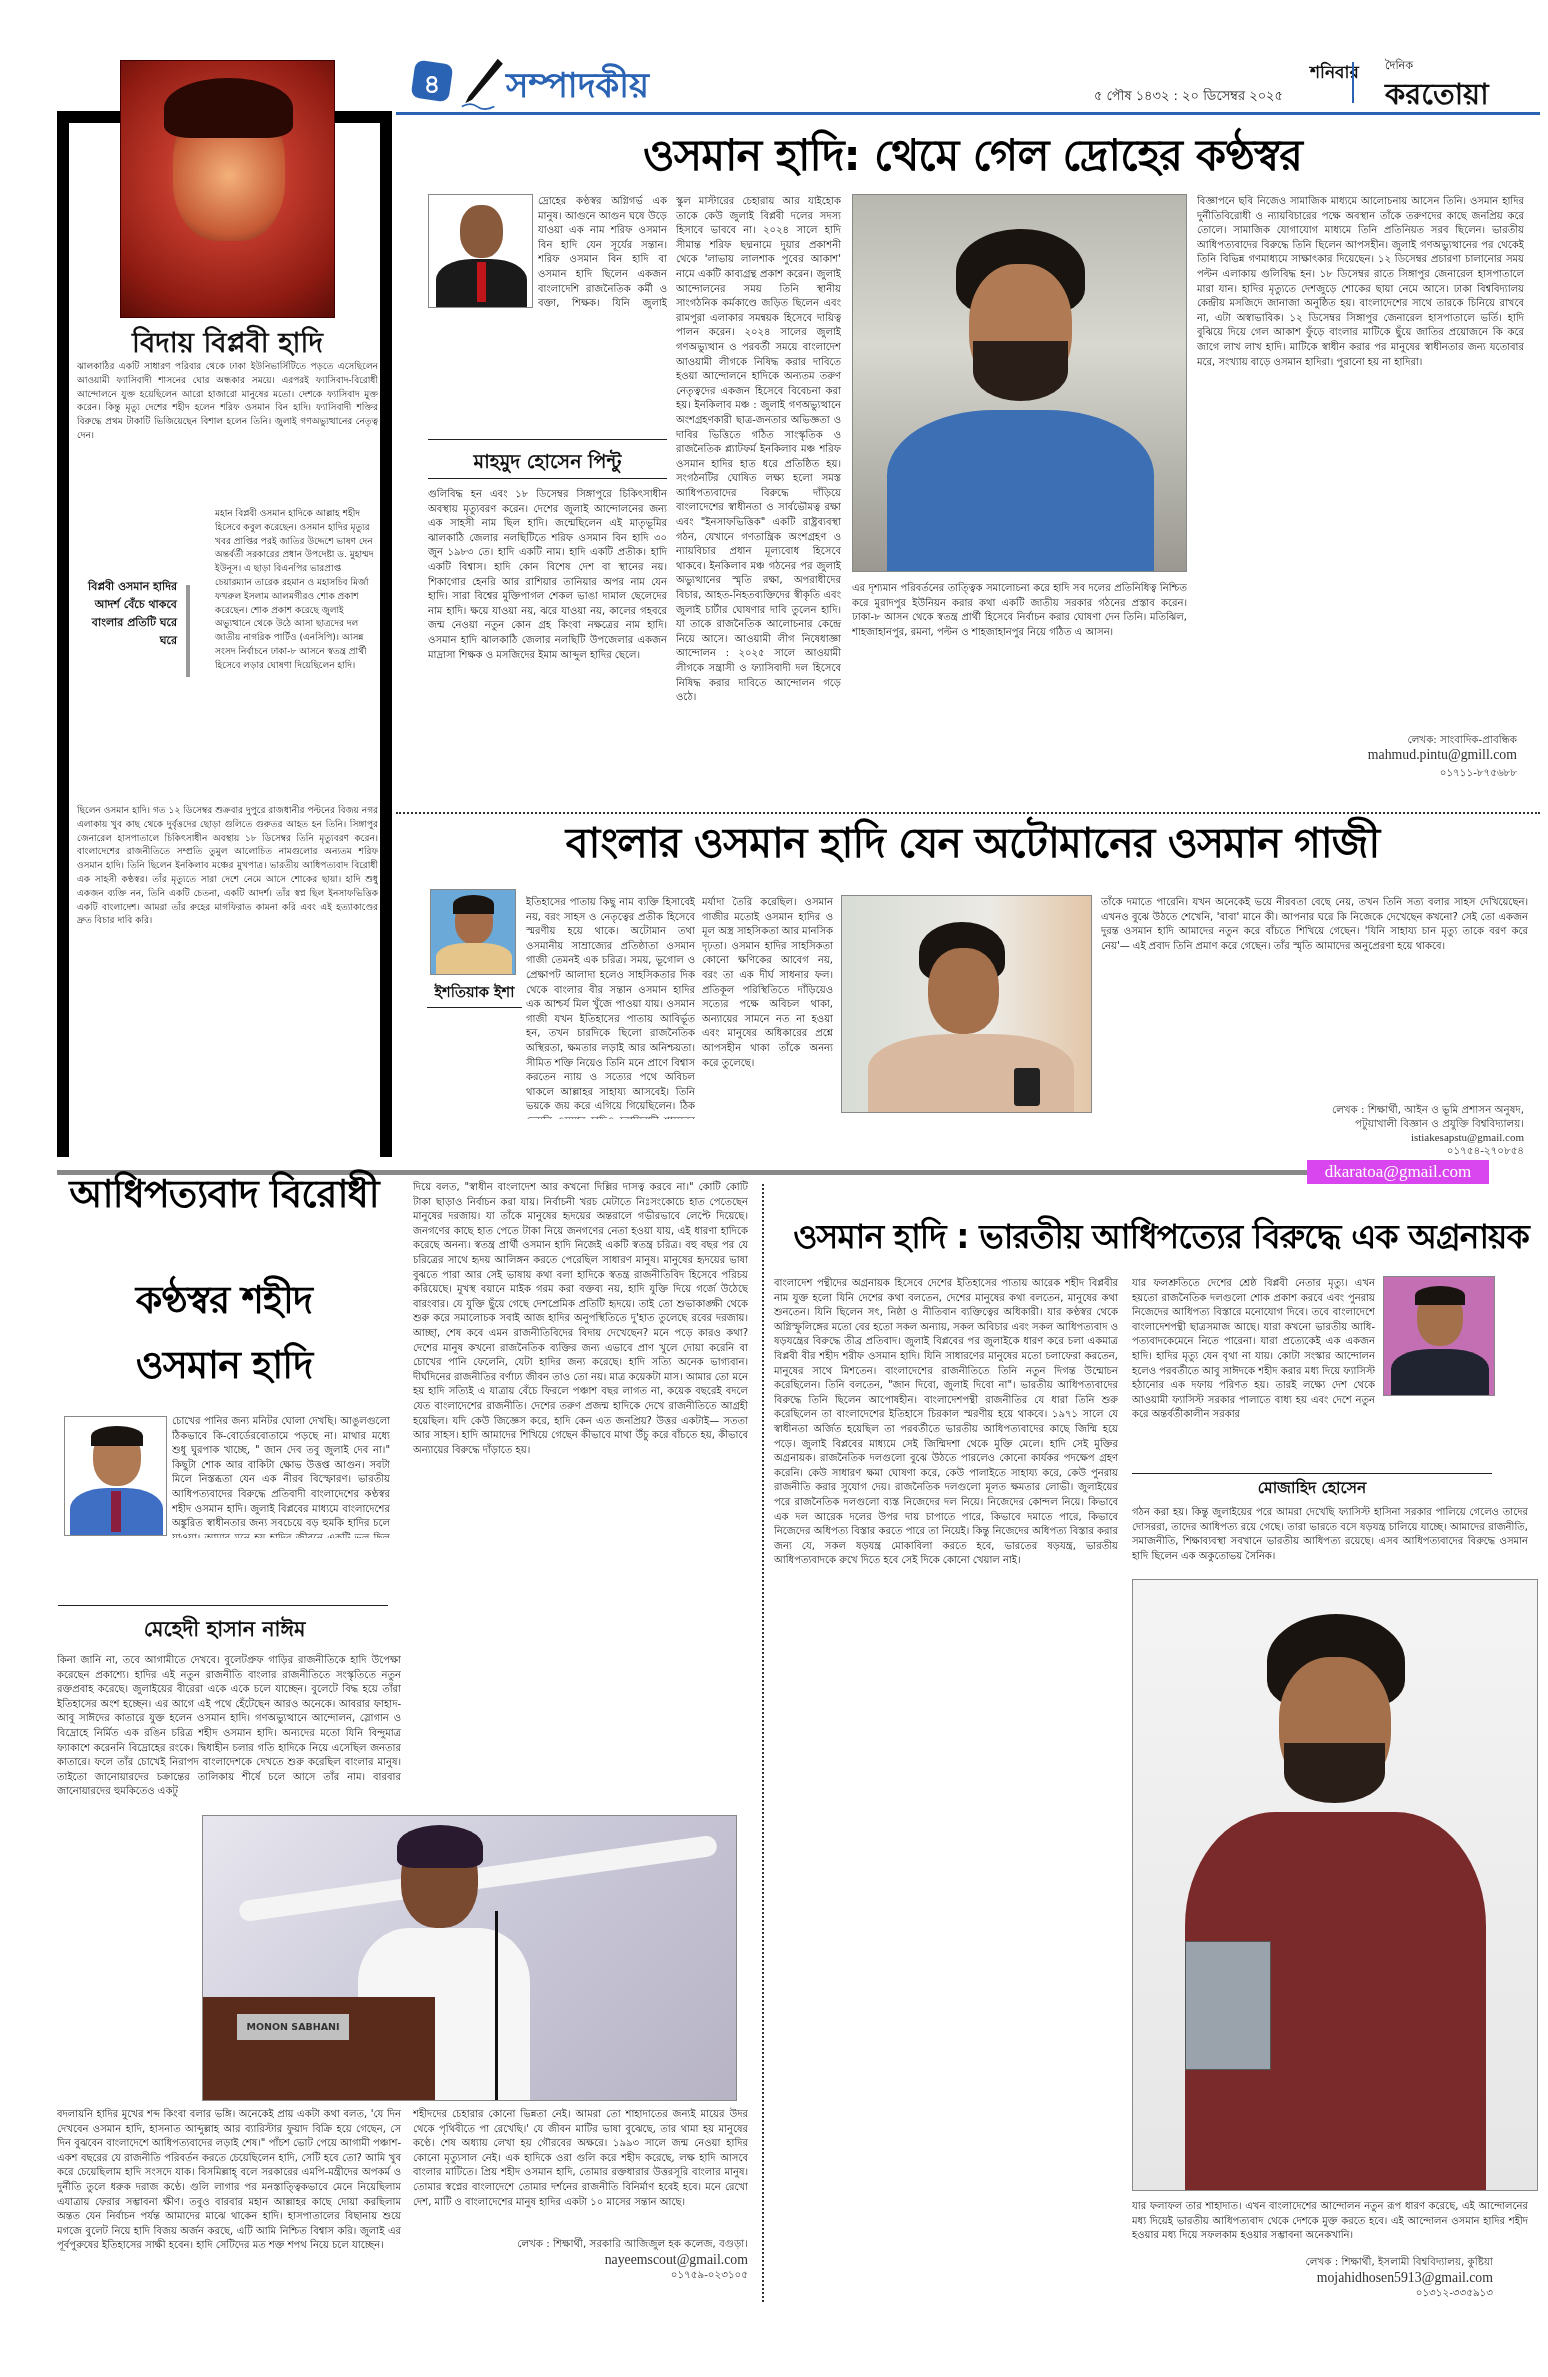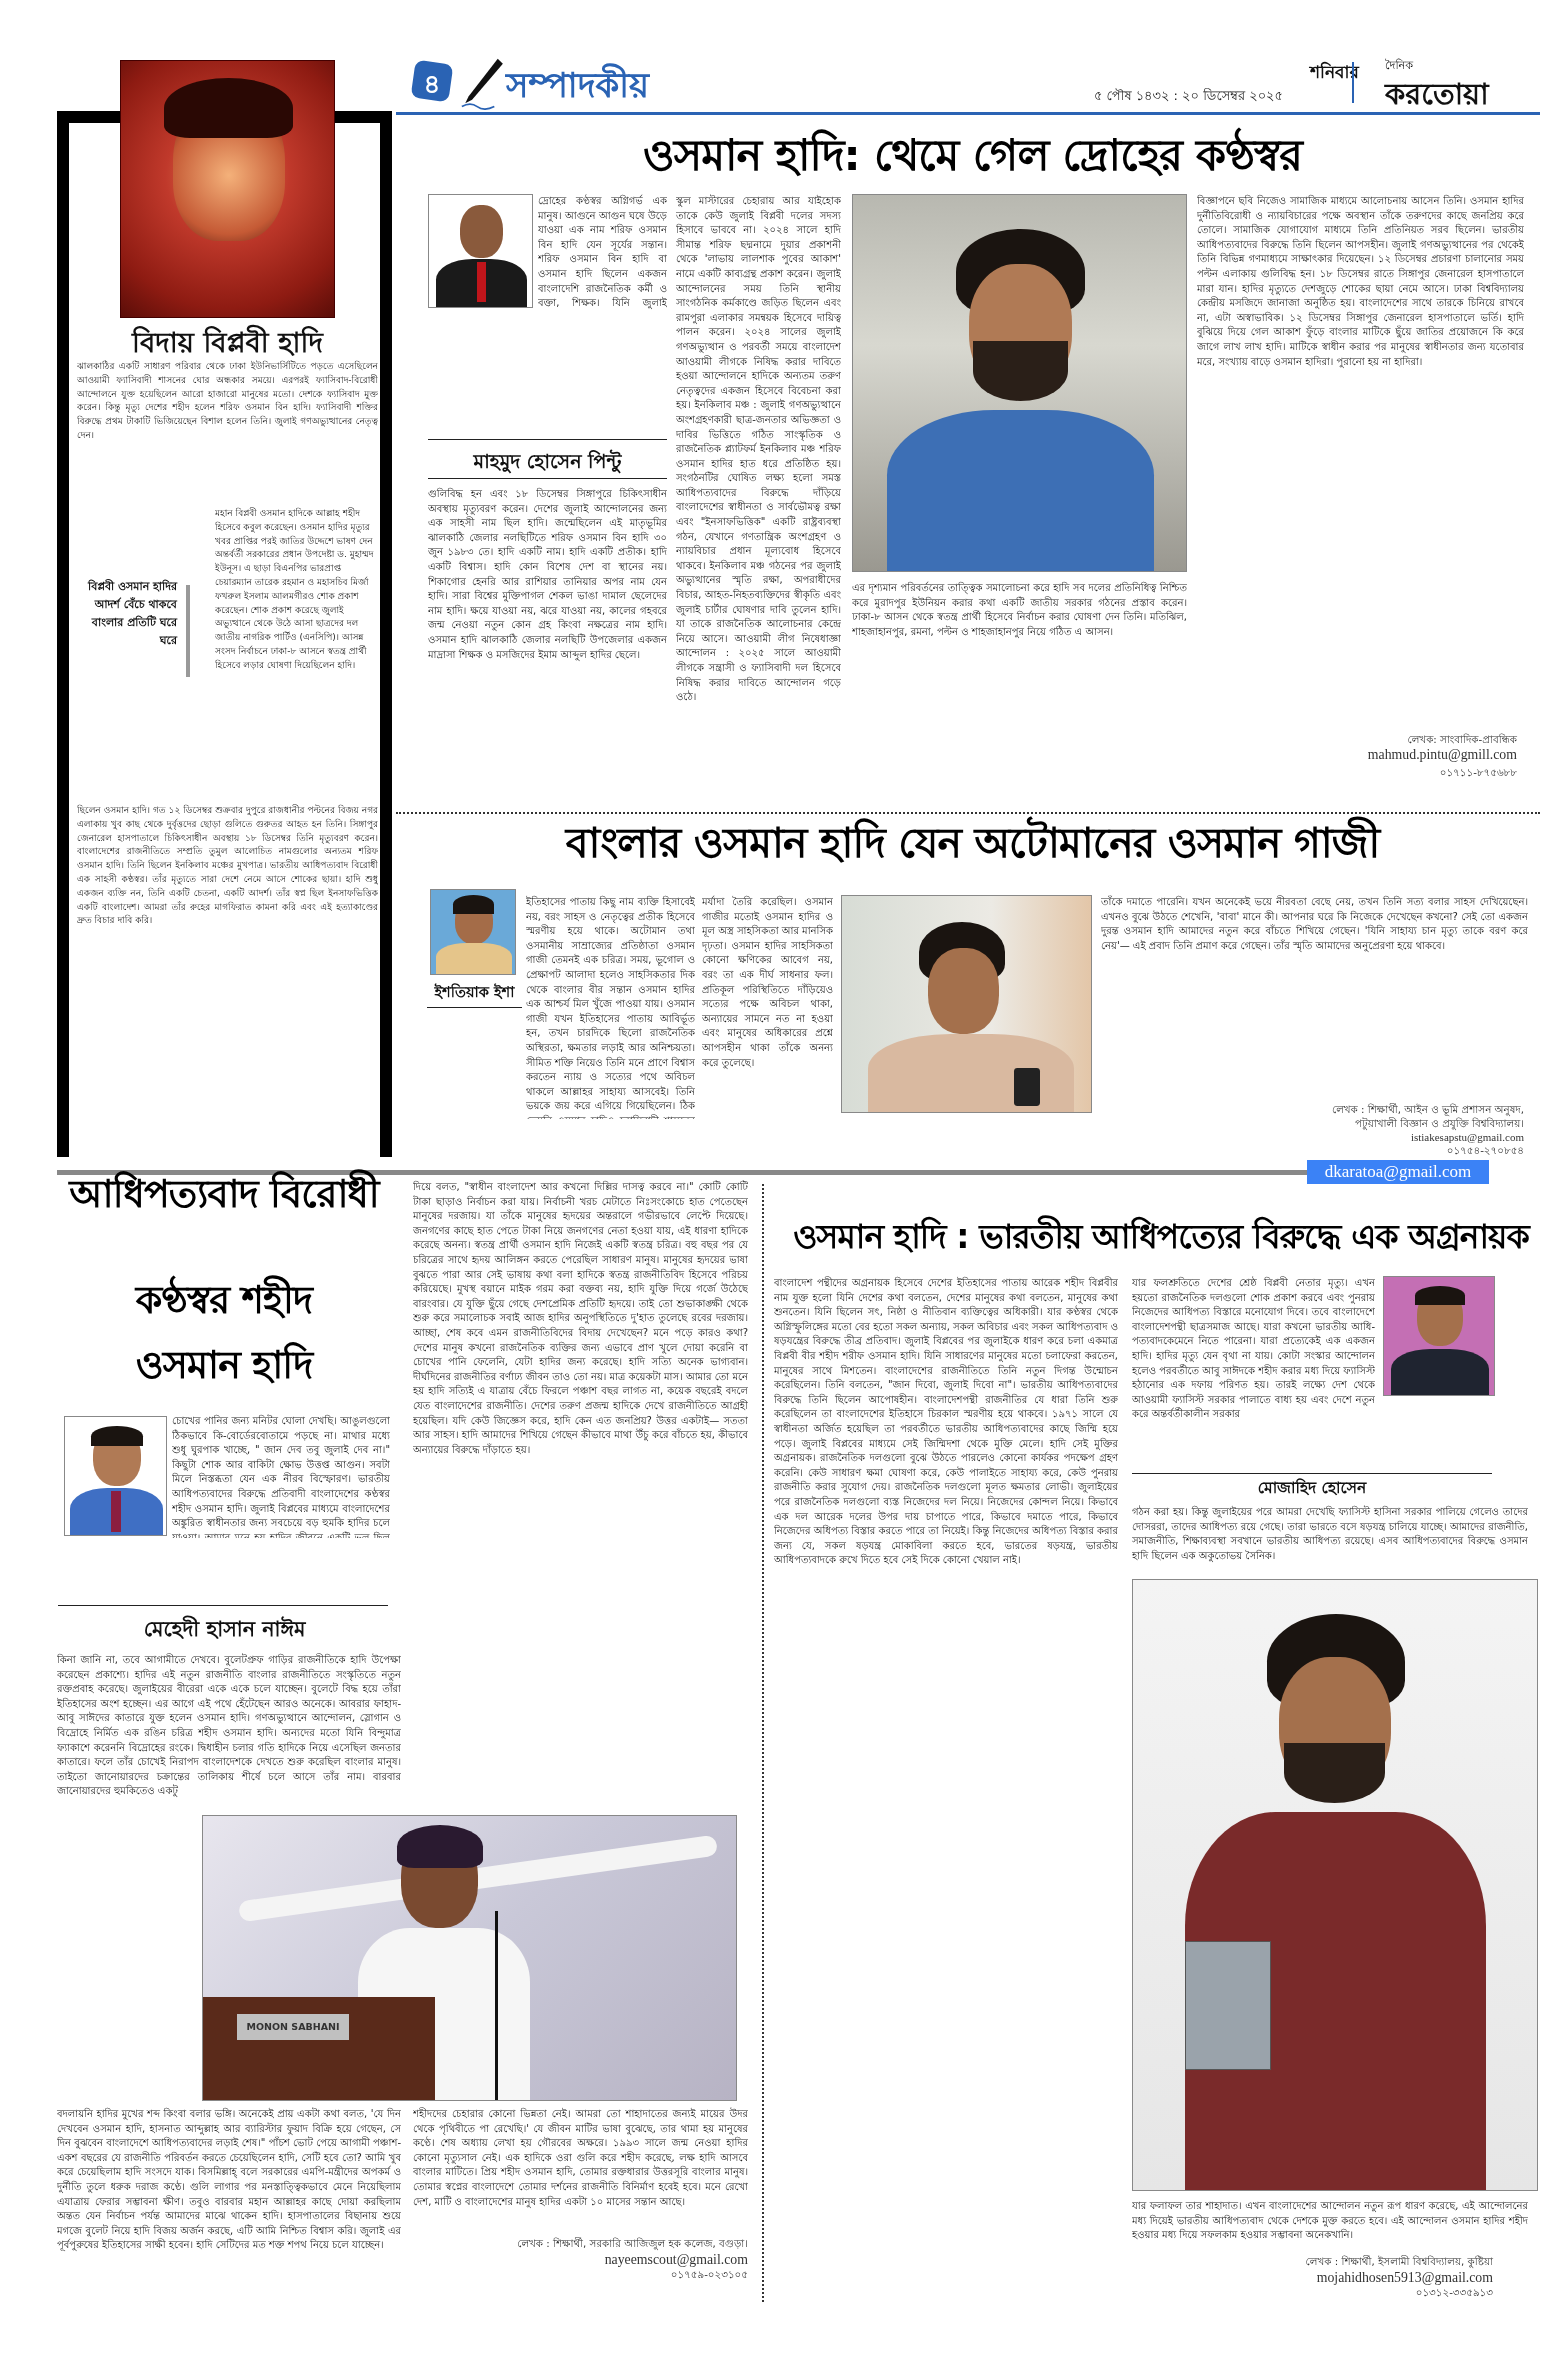--- a/index.html
+++ b/index.html
@@ -91,21 +91,21 @@
 </div>
 <div class="abs body-text" style="left:1101px;top:895px;width:427px;height:198px;">তাঁকে দমাতে পারেনি। যখন অনেকেই ভয়ে নীরবতা বেছে নেয়, তখন তিনি সত্য বলার সাহস দেখিয়েছেন। এখনও বুঝে উঠতে শেখেনি, 'বাবা' মানে কী। আপনার ঘরে কি নিজেকে দেখেছেন কখনো? সেই তো একজন দুরন্ত ওসমান হাদি আমাদের নতুন করে বাঁচতে শিখিয়ে গেছেন। 'যিনি সাহায্য চান মৃত্যু তাকে বরণ করে নেয়'— এই প্রবাদ তিনি প্রমাণ করে গেছেন। তাঁর স্মৃতি আমাদের অনুপ্রেরণা হয়ে থাকবে।</div>
 <div class="abs sig" style="left:1187px;top:1103px;width:337px;line-height:13.8px;">
   <div>লেখক : শিক্ষার্থী, আইন ও ভূমি প্রশাসন অনুষদ,</div>
   <div>পটুয়াখালী বিজ্ঞান ও প্রযুক্তি বিশ্ববিদ্যালয়।</div>
   <div class="mail" style="font-size:11px;">istiakesapstu@gmail.com</div>
   <div>০১৭৫৪-২৭০৮৫৪</div>
 </div>
 
 <div class="abs" style="left:57px;top:1170px;width:1256px;height:5.2px;background:#888;"></div>
-<div class="abs" style="left:1307px;top:1160px;width:182px;height:24px;background:#3b82f6;color:#fff;font-family:'Liberation Serif',serif;font-size:17px;text-align:center;line-height:24px;">dkaratoa@gmail.com</div>
+<div class="abs" style="left:1307px;top:1160px;width:182px;height:24px;background:#d946ef;color:#fff;font-family:'Liberation Serif',serif;font-size:17px;text-align:center;line-height:24px;">dkaratoa@gmail.com</div>
 
 <div class="abs head-huge" style="left:52px;top:1164px;width:344px;text-align:center;font-size:38px;line-height:60px;">আধিপত্যবাদ বিরোধী</div>
 <div class="abs head-huge" style="left:52px;top:1270px;width:344px;text-align:center;font-size:38px;line-height:60px;">কণ্ঠস্বর শহীদ</div>
 <div class="abs head-huge" style="left:52px;top:1335px;width:344px;text-align:center;font-size:38px;line-height:60px;">ওসমান হাদি</div>
 <div class="abs photo" style="left:64px;top:1416px;width:103px;height:120px;background:#fff;">
   <div class="abs" style="left:27.5px;top:12px;width:48px;height:57px;border-radius:45%;background:#b07a55;"></div>
   <div class="abs" style="left:26px;top:8.6px;width:52px;height:20.6px;border-radius:50% 50% 0 0;background:#1a1410;"></div>
   <div class="abs" style="left:5.2px;top:71px;width:93px;height:52px;border-radius:40% 40% 0 0;background:#3f6fc4;"></div>
   <div class="abs" style="left:46px;top:74px;width:10.3px;height:41px;background:#8b1e3f;"></div>
 </div>

